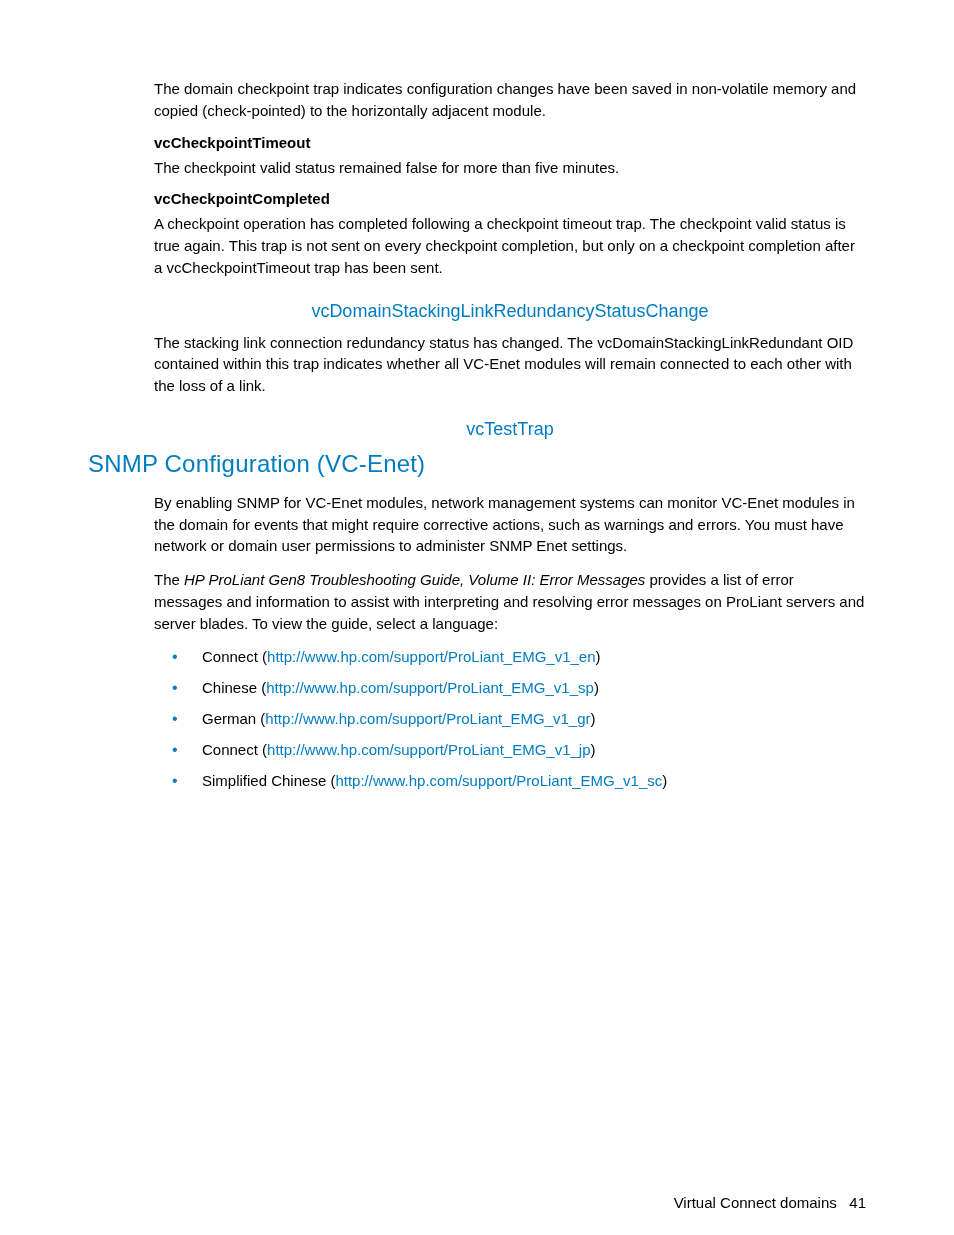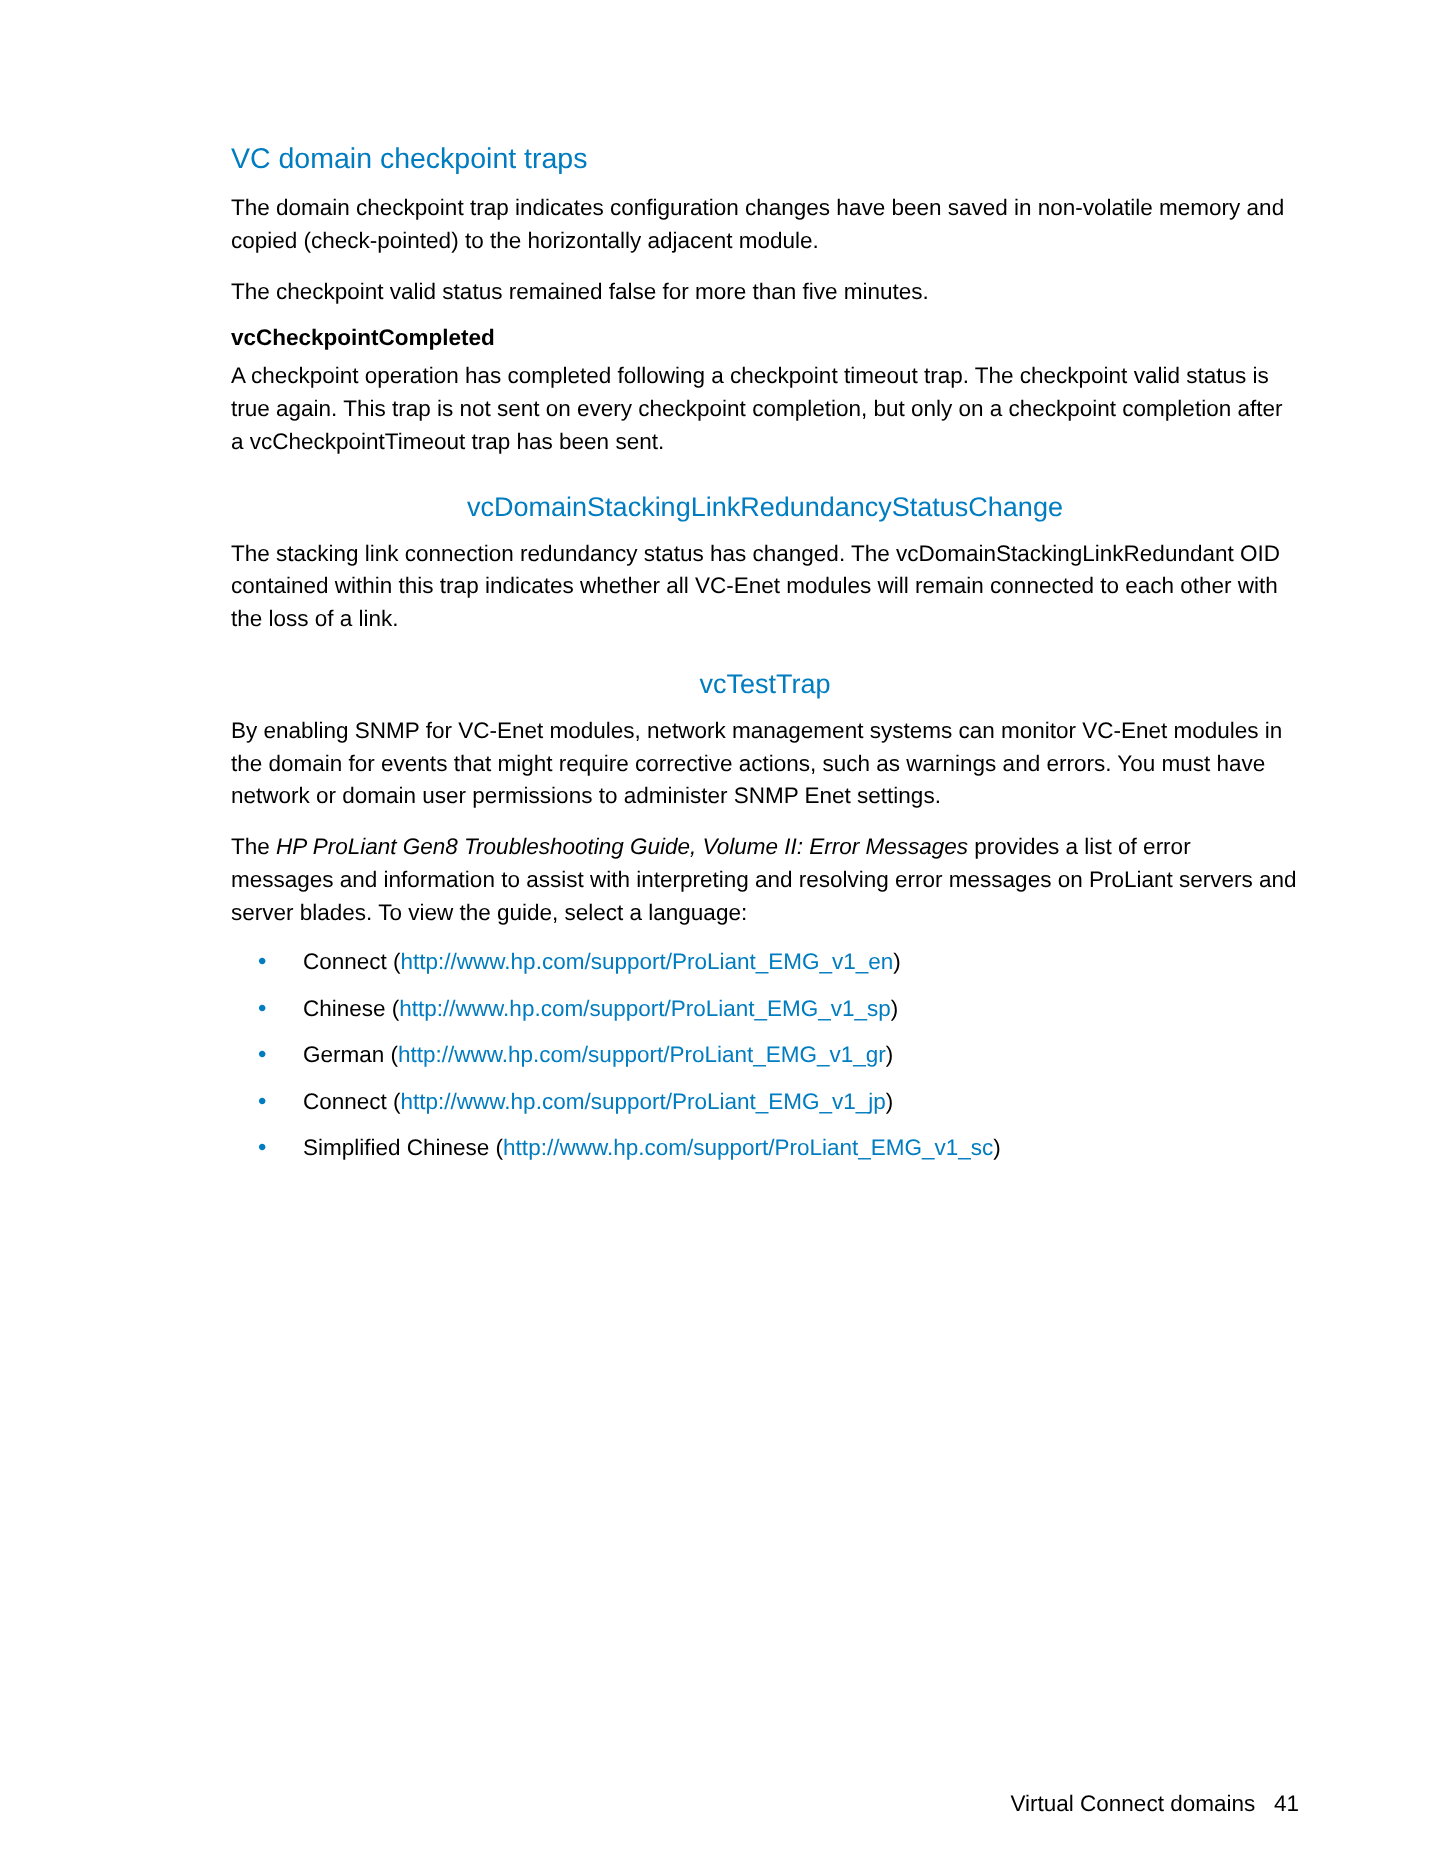--- a/index.html
+++ b/index.html
@@ -79,33 +79,34 @@
     font-size: 15px;
     margin-top: 36px;
   }
 </style>
 </head>
 <body>
 
 <div class="page">
   <div class="content">
 
-    <div class="h3">VC domain checkpoint traps</div>
     <p>The domain checkpoint trap indicates configuration changes have been saved in non-volatile memory and copied (check-pointed) to the horizontally adjacent module.</p>
 
+    <div class="bold">vcCheckpointTimeout</div>
     <p>The checkpoint valid status remained false for more than five minutes.</p>
 
     <div class="bold">vcCheckpointCompleted</div>
     <p>A checkpoint operation has completed following a checkpoint timeout trap. The checkpoint valid status is true again. This trap is not sent on every checkpoint completion, but only on a checkpoint completion after a vcCheckpointTimeout trap has been sent.</p>
 
     <div class="h4">vcDomainStackingLinkRedundancyStatusChange</div>
     <p>The stacking link connection redundancy status has changed. The vcDomainStackingLinkRedundant OID contained within this trap indicates whether all VC-Enet modules will remain connected to each other with the loss of a link.</p>
 
     <div class="h4">vcTestTrap</div>
 
+    <div class="h2">SNMP Configuration (VC-Enet)</div>
     <p>By enabling SNMP for VC-Enet modules, network management systems can monitor VC-Enet modules in the domain for events that might require corrective actions, such as warnings and errors. You must have network or domain user permissions to administer SNMP Enet settings.</p>
     <p>
       <span>The </span><span class="italic">HP ProLiant Gen8 Troubleshooting Guide, Volume II: Error Messages</span><span> provides a list of error messages and information to assist with interpreting and resolving error messages on ProLiant servers and server blades. To view the guide, select a language:</span>
     </p>
 
     <ul class="links">
       <li>
         <span>Connect</span> (<span class="link">http://www.hp.com/support/ProLiant_EMG_v1_en</span>)
       </li>
       <li>

